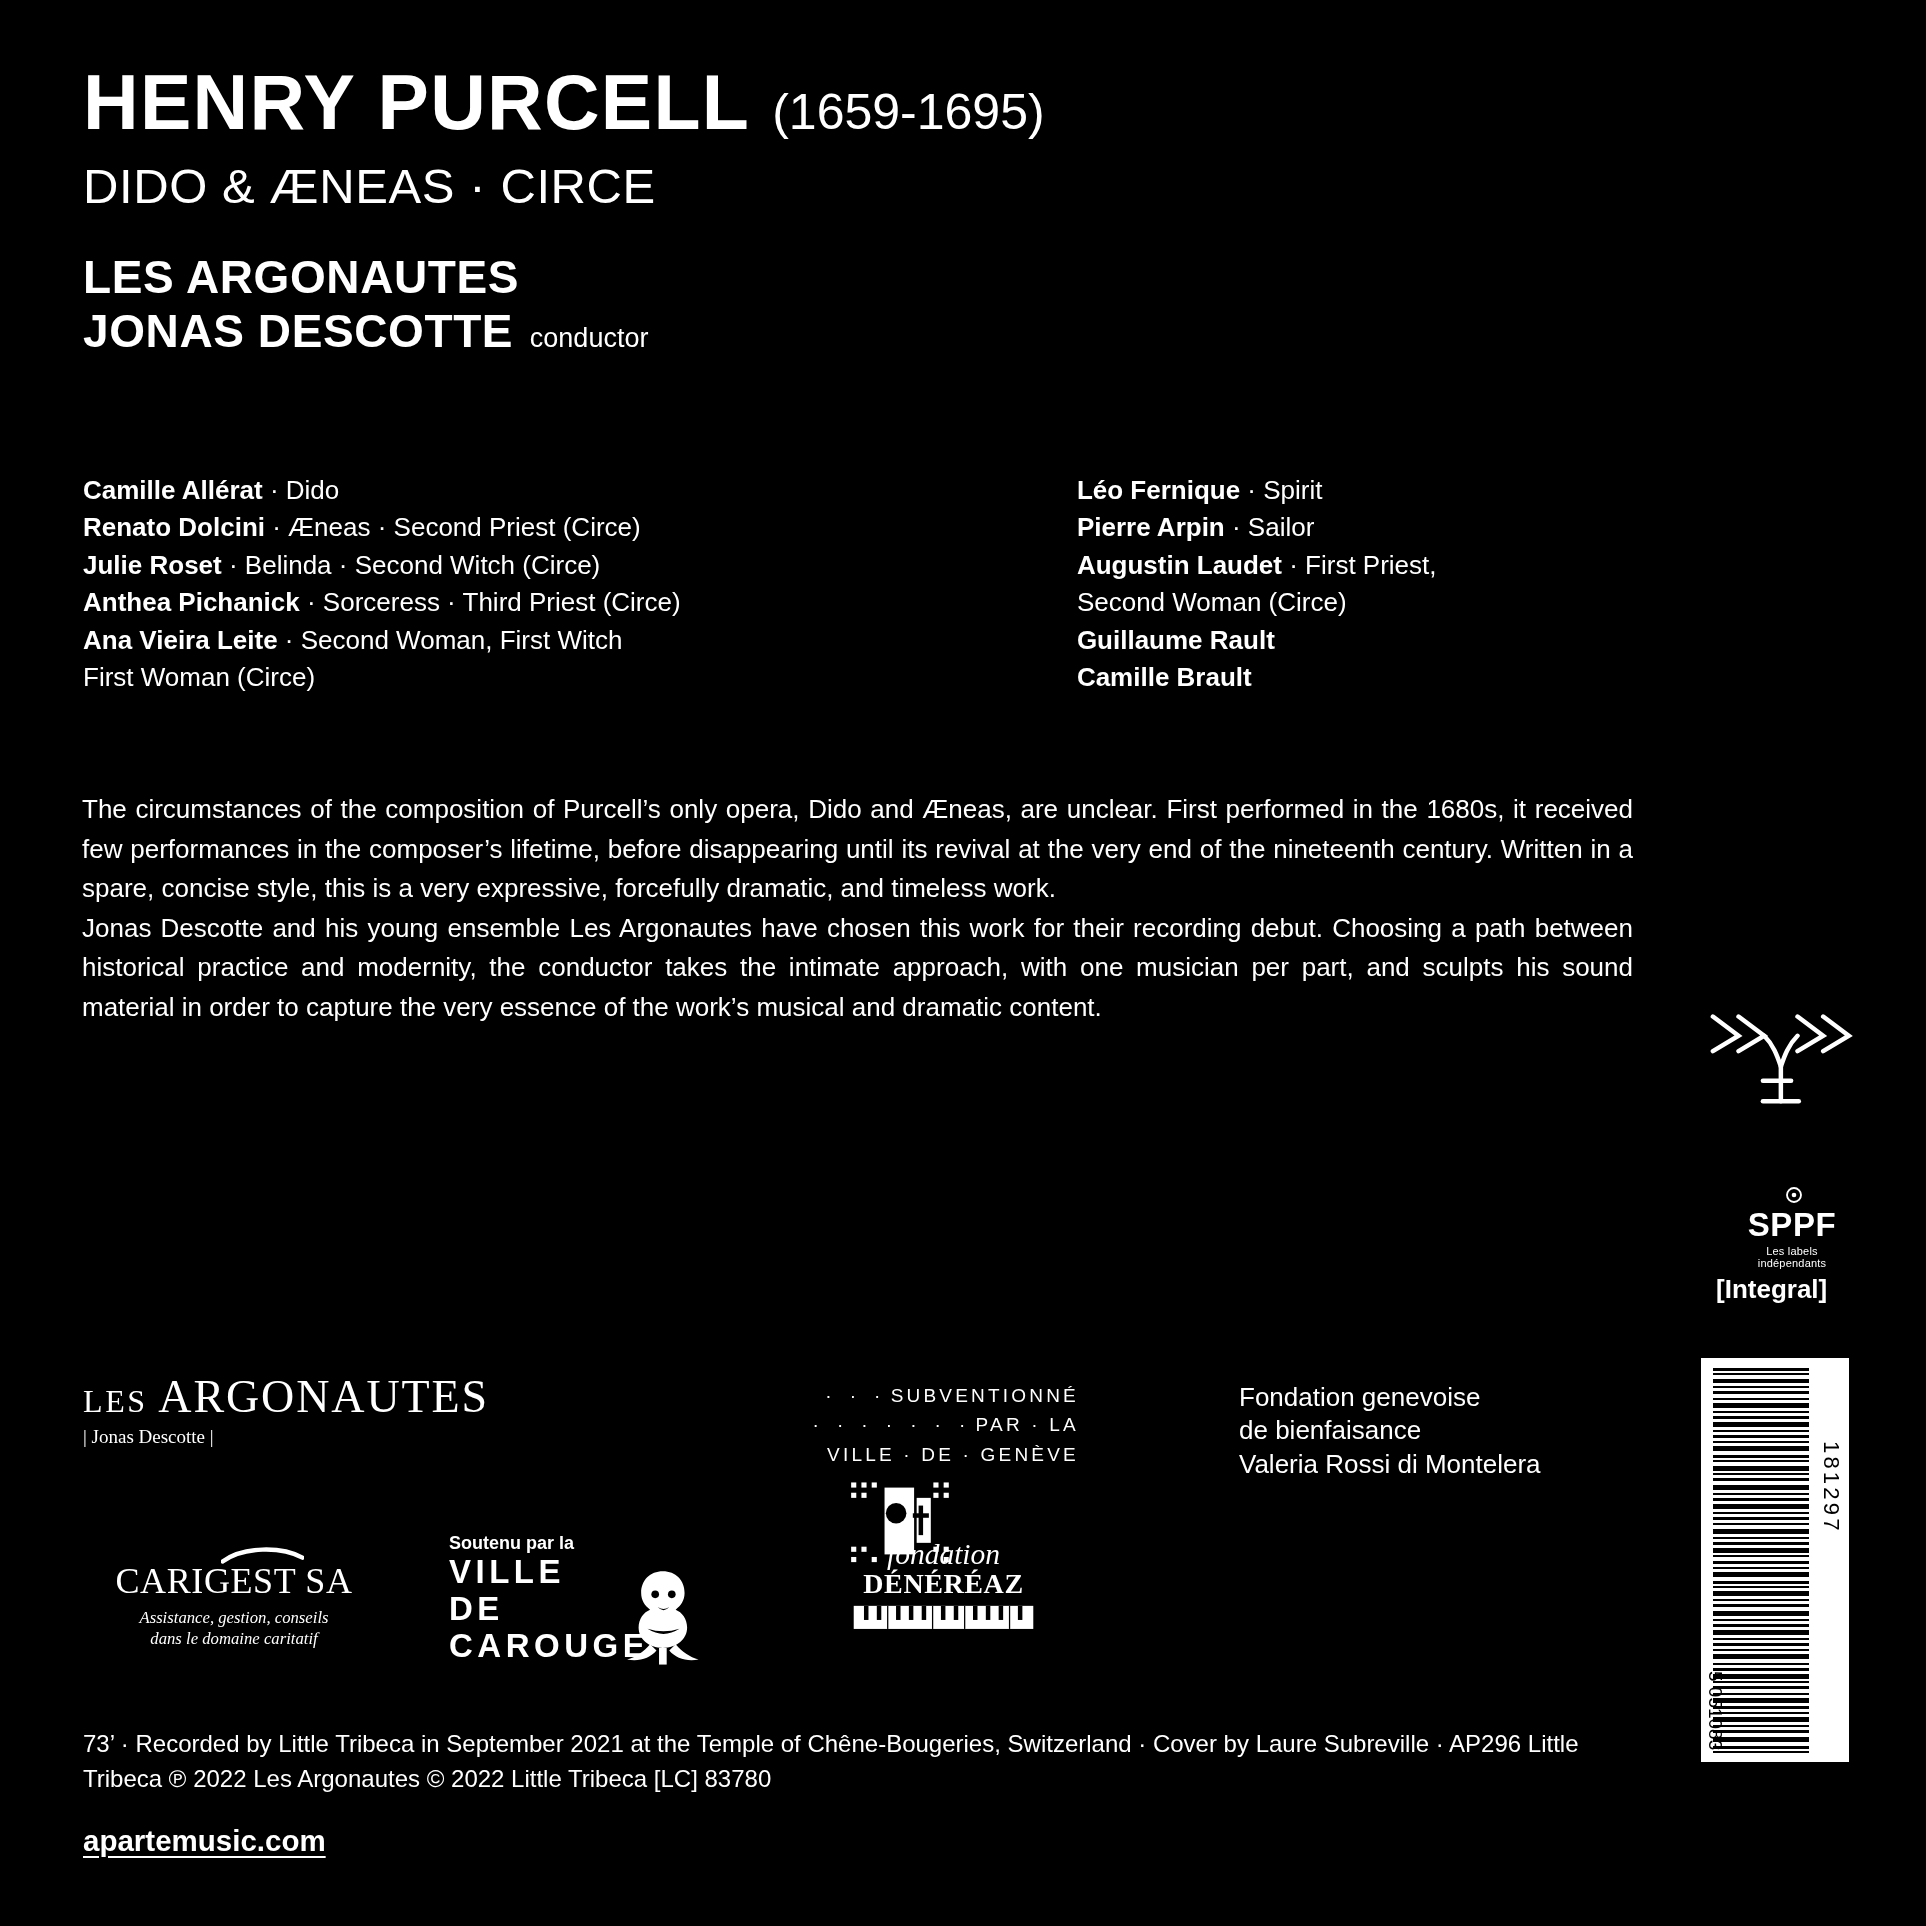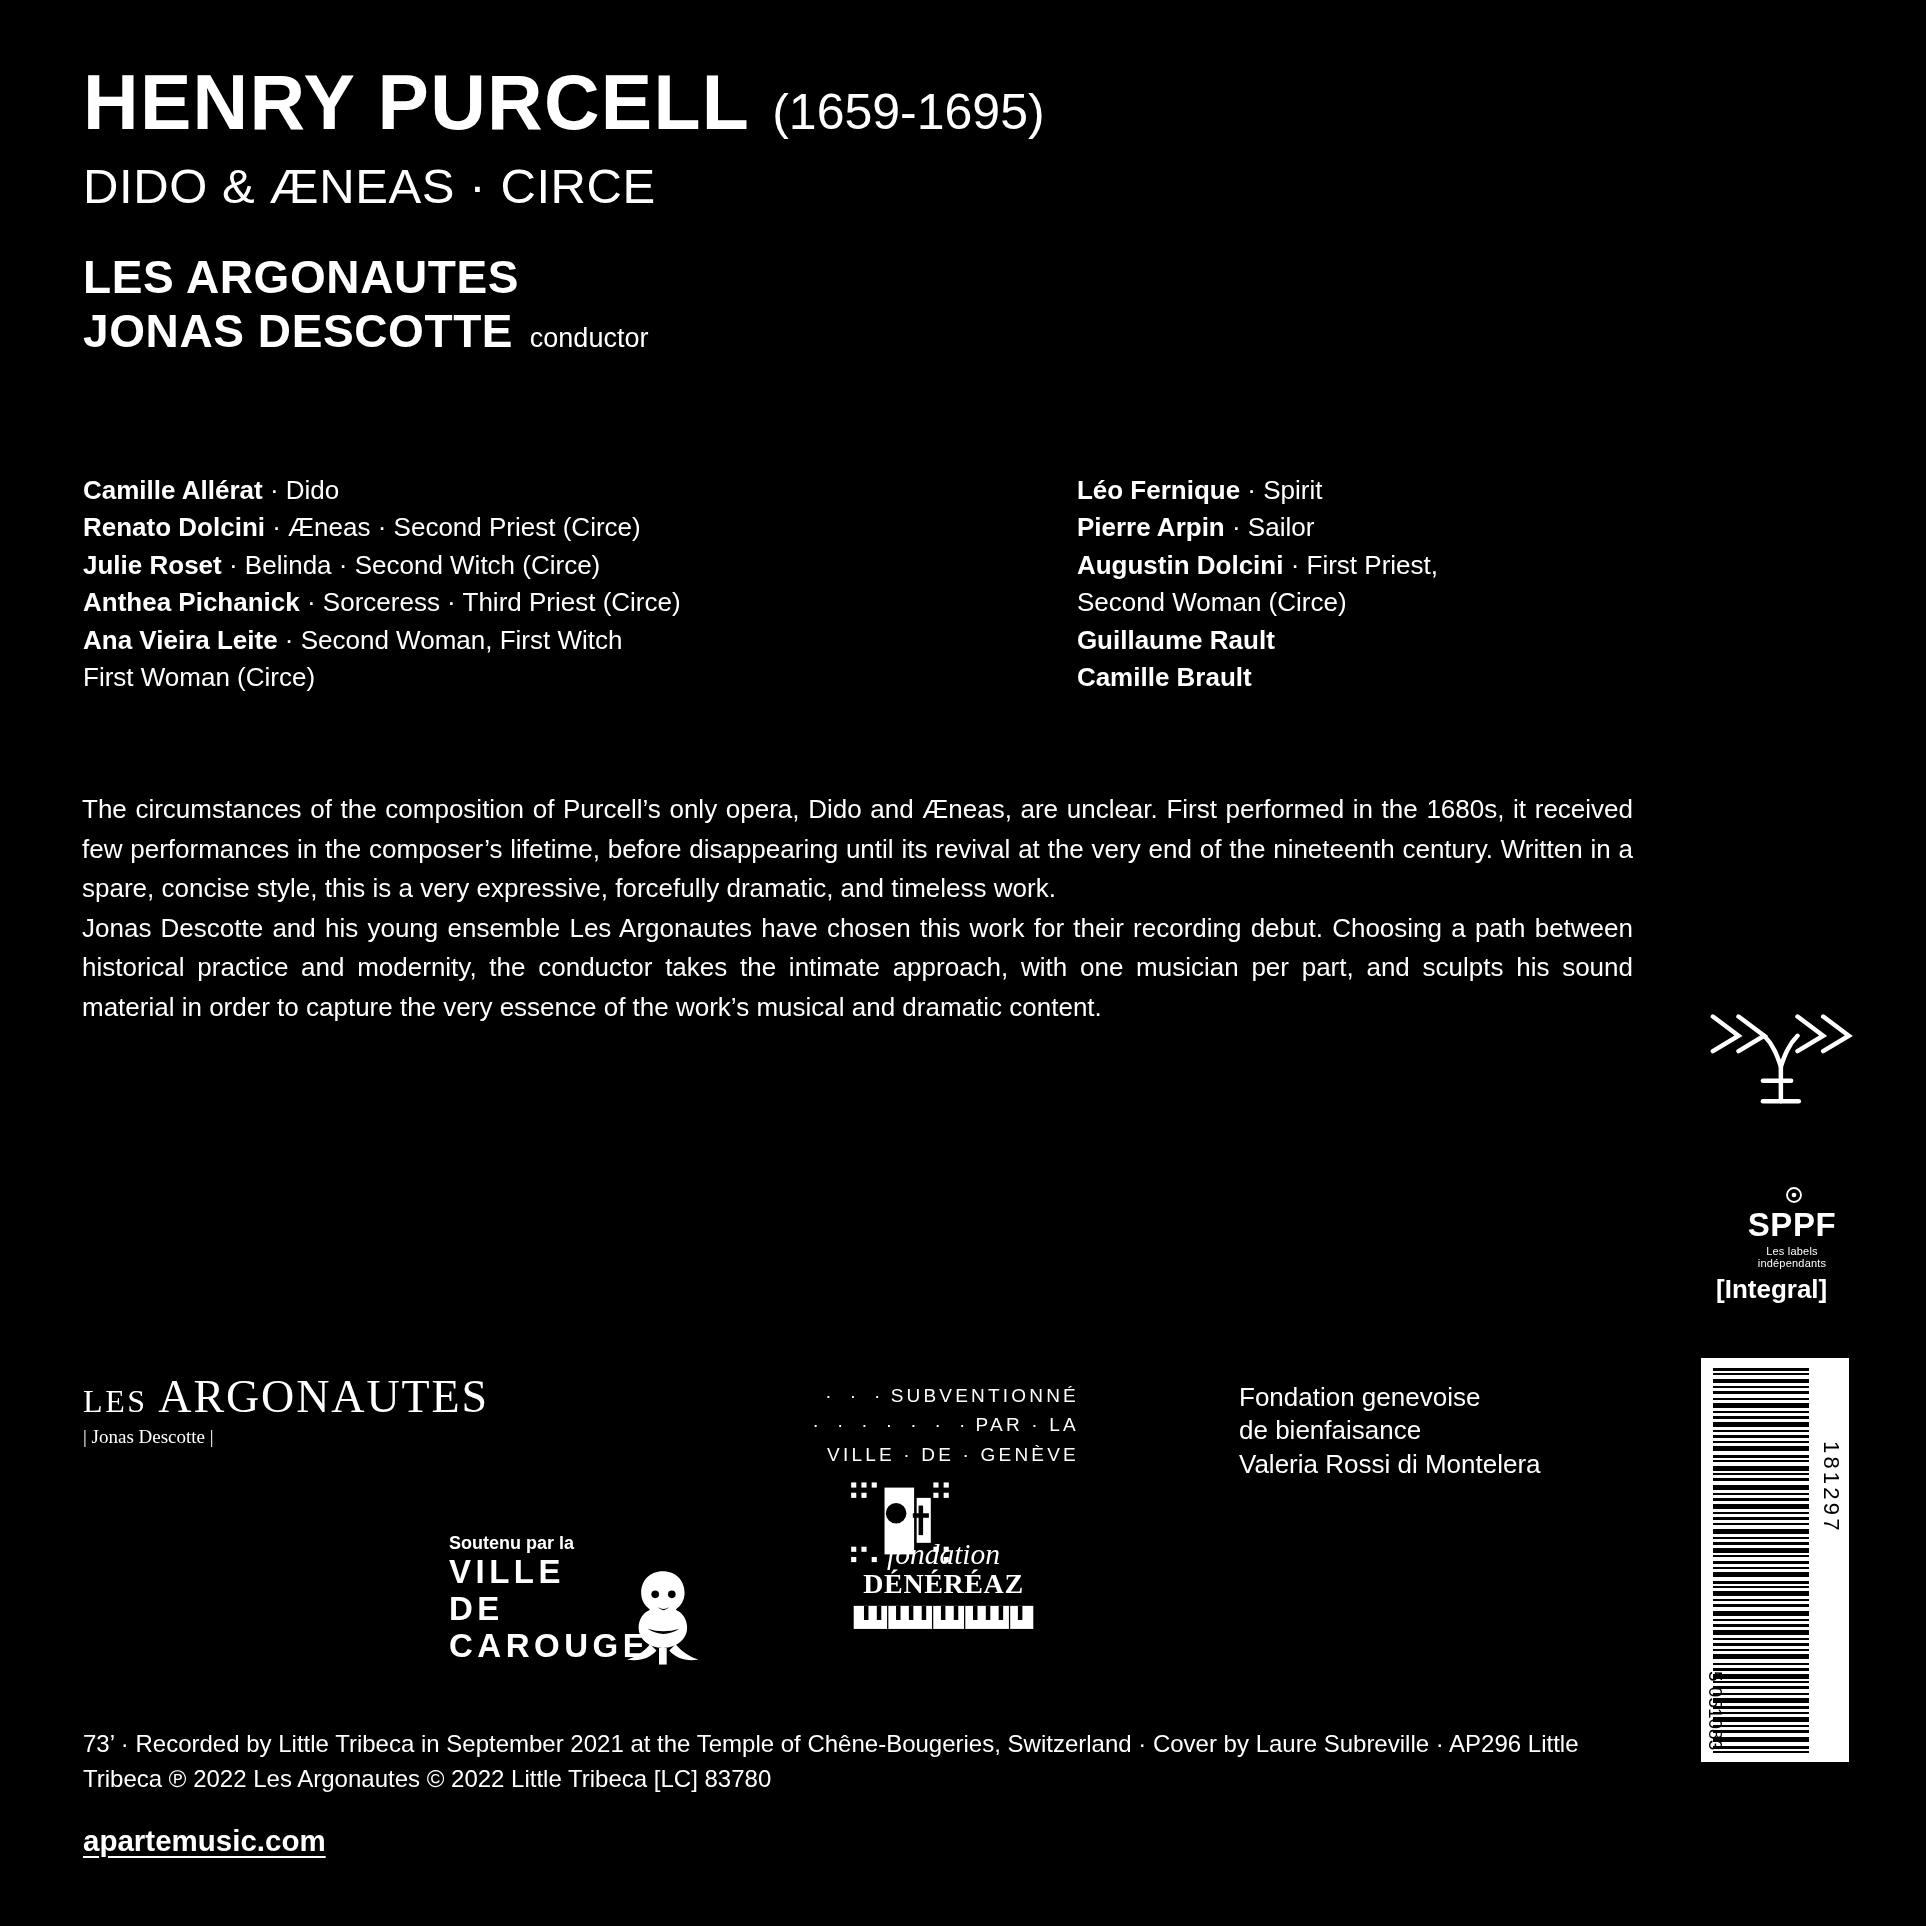--- a/index.html
+++ b/index.html
@@ -419,21 +419,21 @@
       </div>
     </div>
     <div class="cast-col right">
       <div class="cast-entry">
         <span class="nm">Léo Fernique</span><span class="rl"> · Spirit</span>
       </div>
       <div class="cast-entry">
         <span class="nm">Pierre Arpin</span><span class="rl"> · Sailor</span>
       </div>
       <div class="cast-entry">
-        <span class="nm">Augustin Dolcini</span><span class="rl"> · First Priest,</span>
+        <span class="nm">Augustin Laudet</span><span class="rl"> · First Priest,</span>
       </div>
       <div class="cast-entry">
         <span class="cont">Second Woman (Circe)</span>
       </div>
       <div class="cast-entry">
         <span class="nm">Guillaume Rault</span>
       </div>
       <div class="cast-entry">
         <span class="nm">Camille Brault</span>
       </div>
@@ -520,20 +520,30 @@
 
     <div class="fondation-gva">
       <div>Fondation genevoise</div>
       <div>de bienfaisance</div>
       <div>Valeria Rossi di Montelera</div>
     </div>
   </div>
 
   <div class="sponsors2">
 
+    <div class="carigest">
+      <div class="c-swoosh">
+        <svg viewBox="0 0 130 30" width="83" height="19" aria-hidden="true">
+          <path d="M2,26 C35,2 95,2 128,20" fill="none" stroke="#fff" stroke-width="7" stroke-linecap="round"></path>
+        </svg>
+      </div>
+      <div class="c-name">CARIGEST SA</div>
+      <div class="c-sub">Assistance, gestion, conseils</div>
+      <div class="c-sub" style="margin-top:0">dans le domaine caritatif</div>
+    </div>
 
     <div class="carouge">
       <div class="soutenu">Soutenu par la</div>
       <div class="big">VILLE</div>
       <div class="big">DE</div>
       <div class="big">CAROUGE</div>
       <div class="carouge-lion">
         <svg viewBox="0 0 130 155" width="83" height="100" aria-hidden="true">
           <g fill="#ffffff">
             <path d="M64,6 C44,6 30,20 30,40 C30,52 36,60 44,66 C34,70 26,80 26,94 C26,112 42,126 64,126 C86,126 102,112 102,94 C102,80 94,70 84,66 C92,60 98,52 98,40 C98,20 84,6 64,6 Z"></path>

